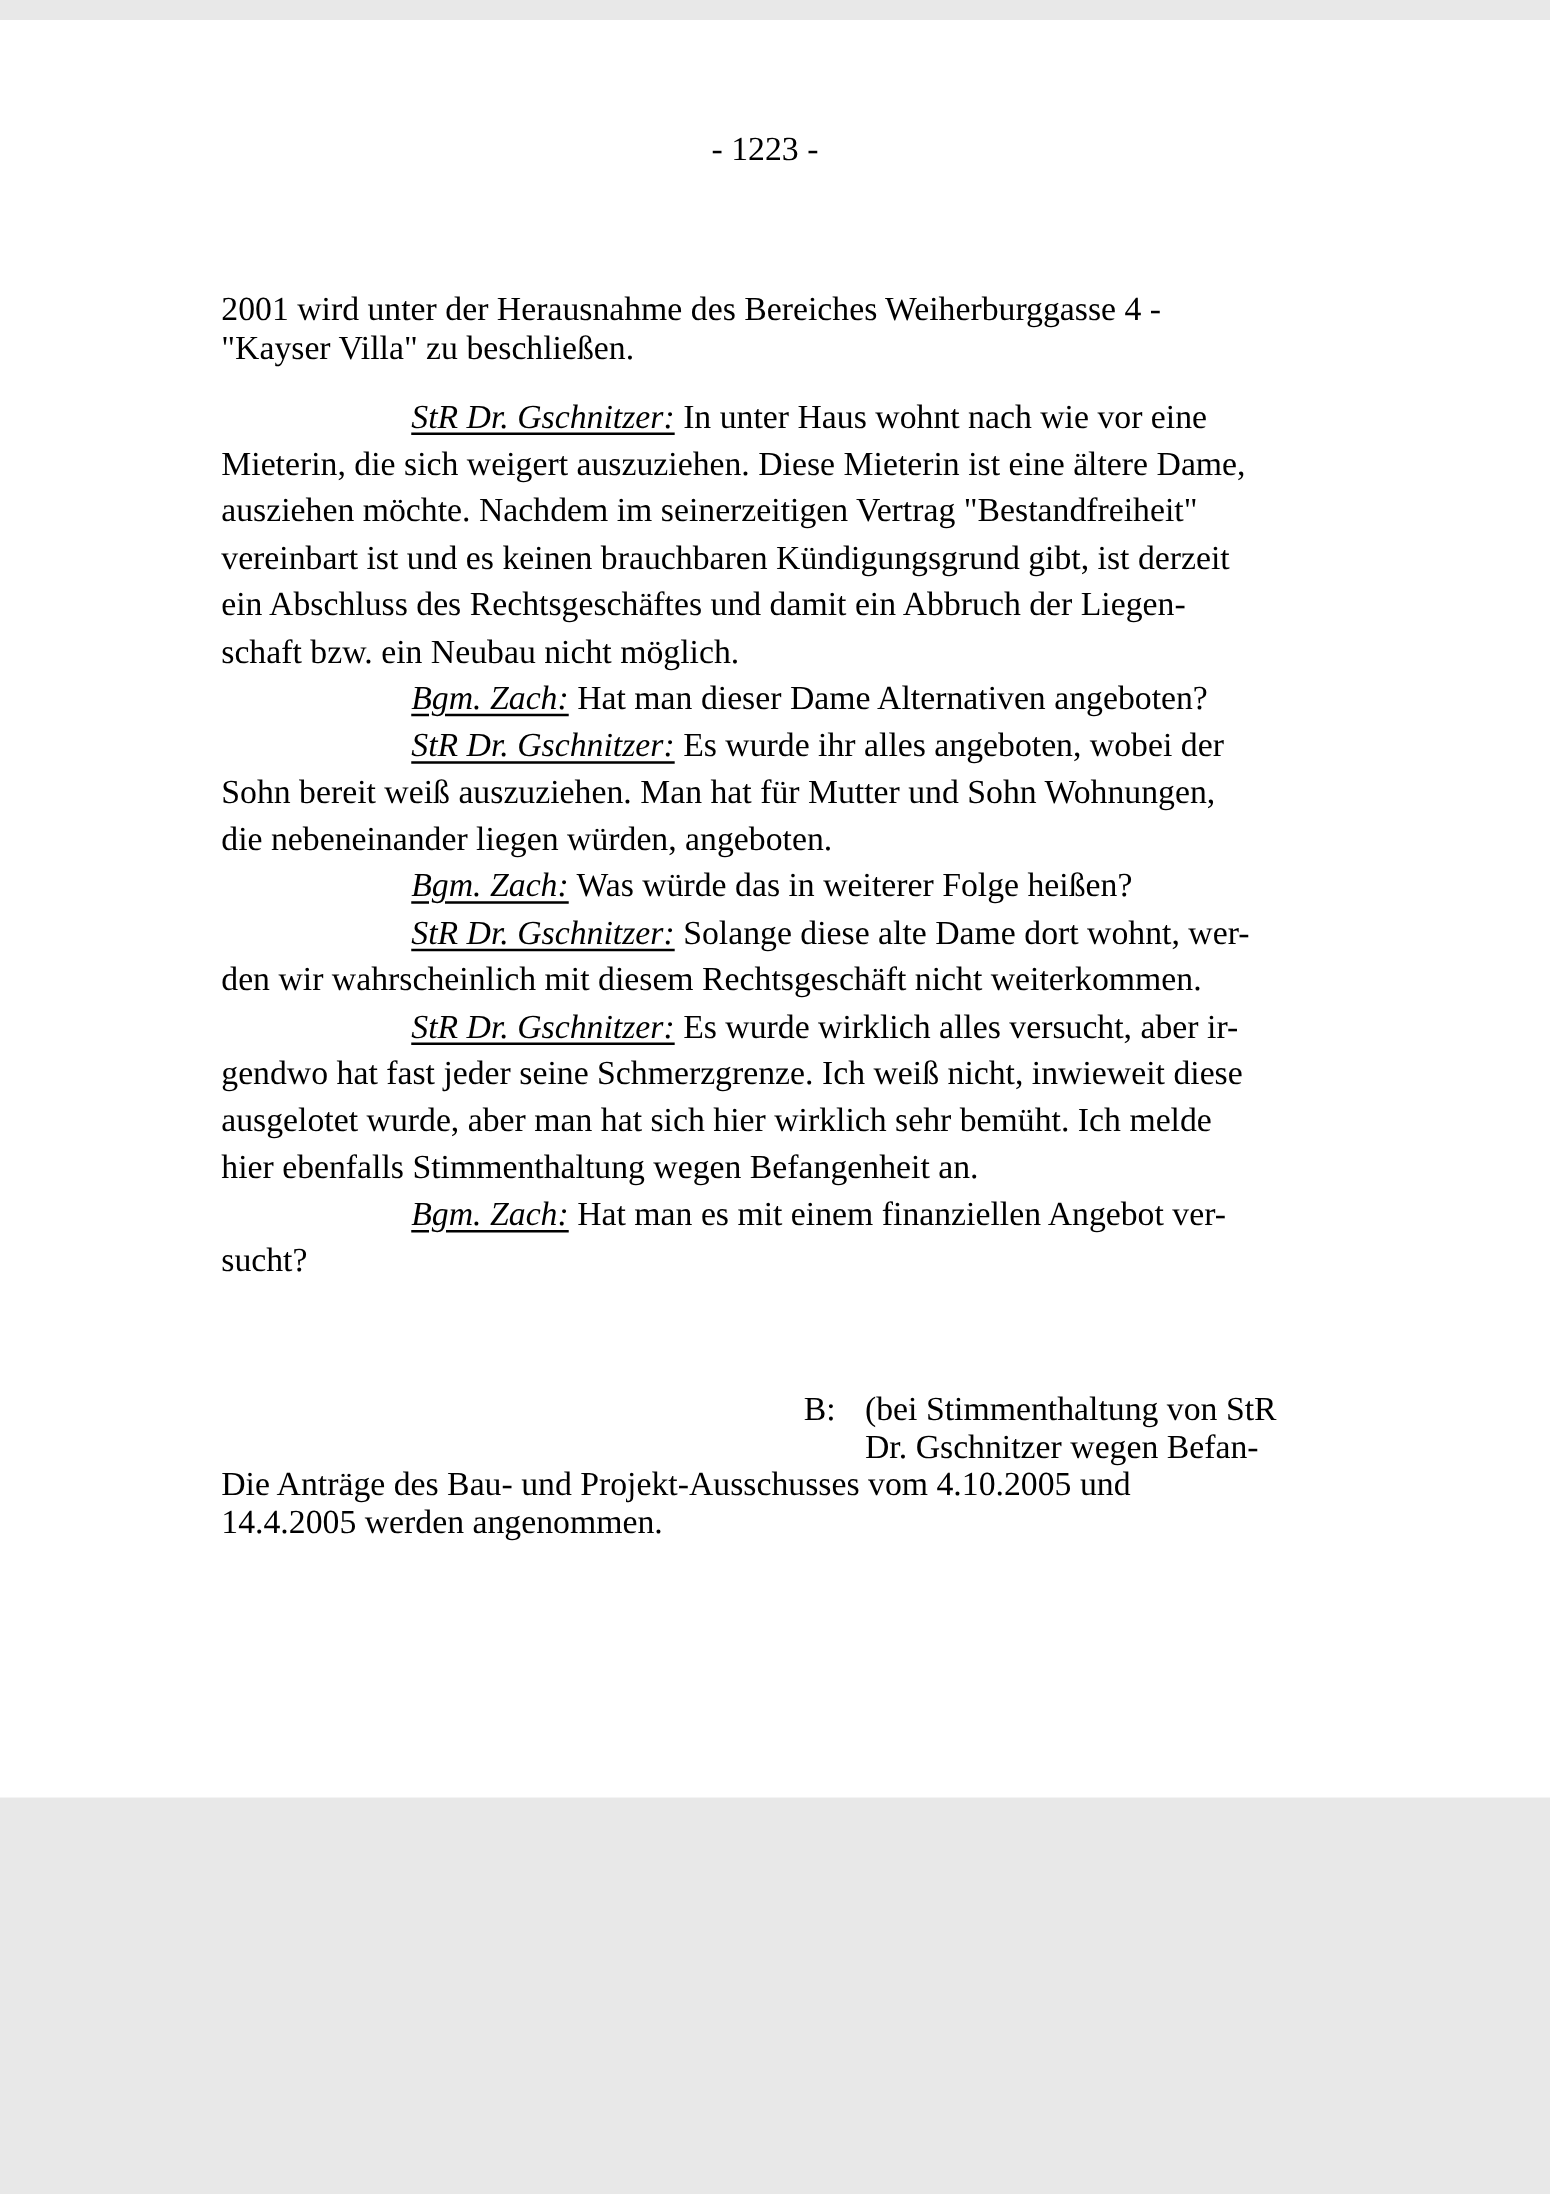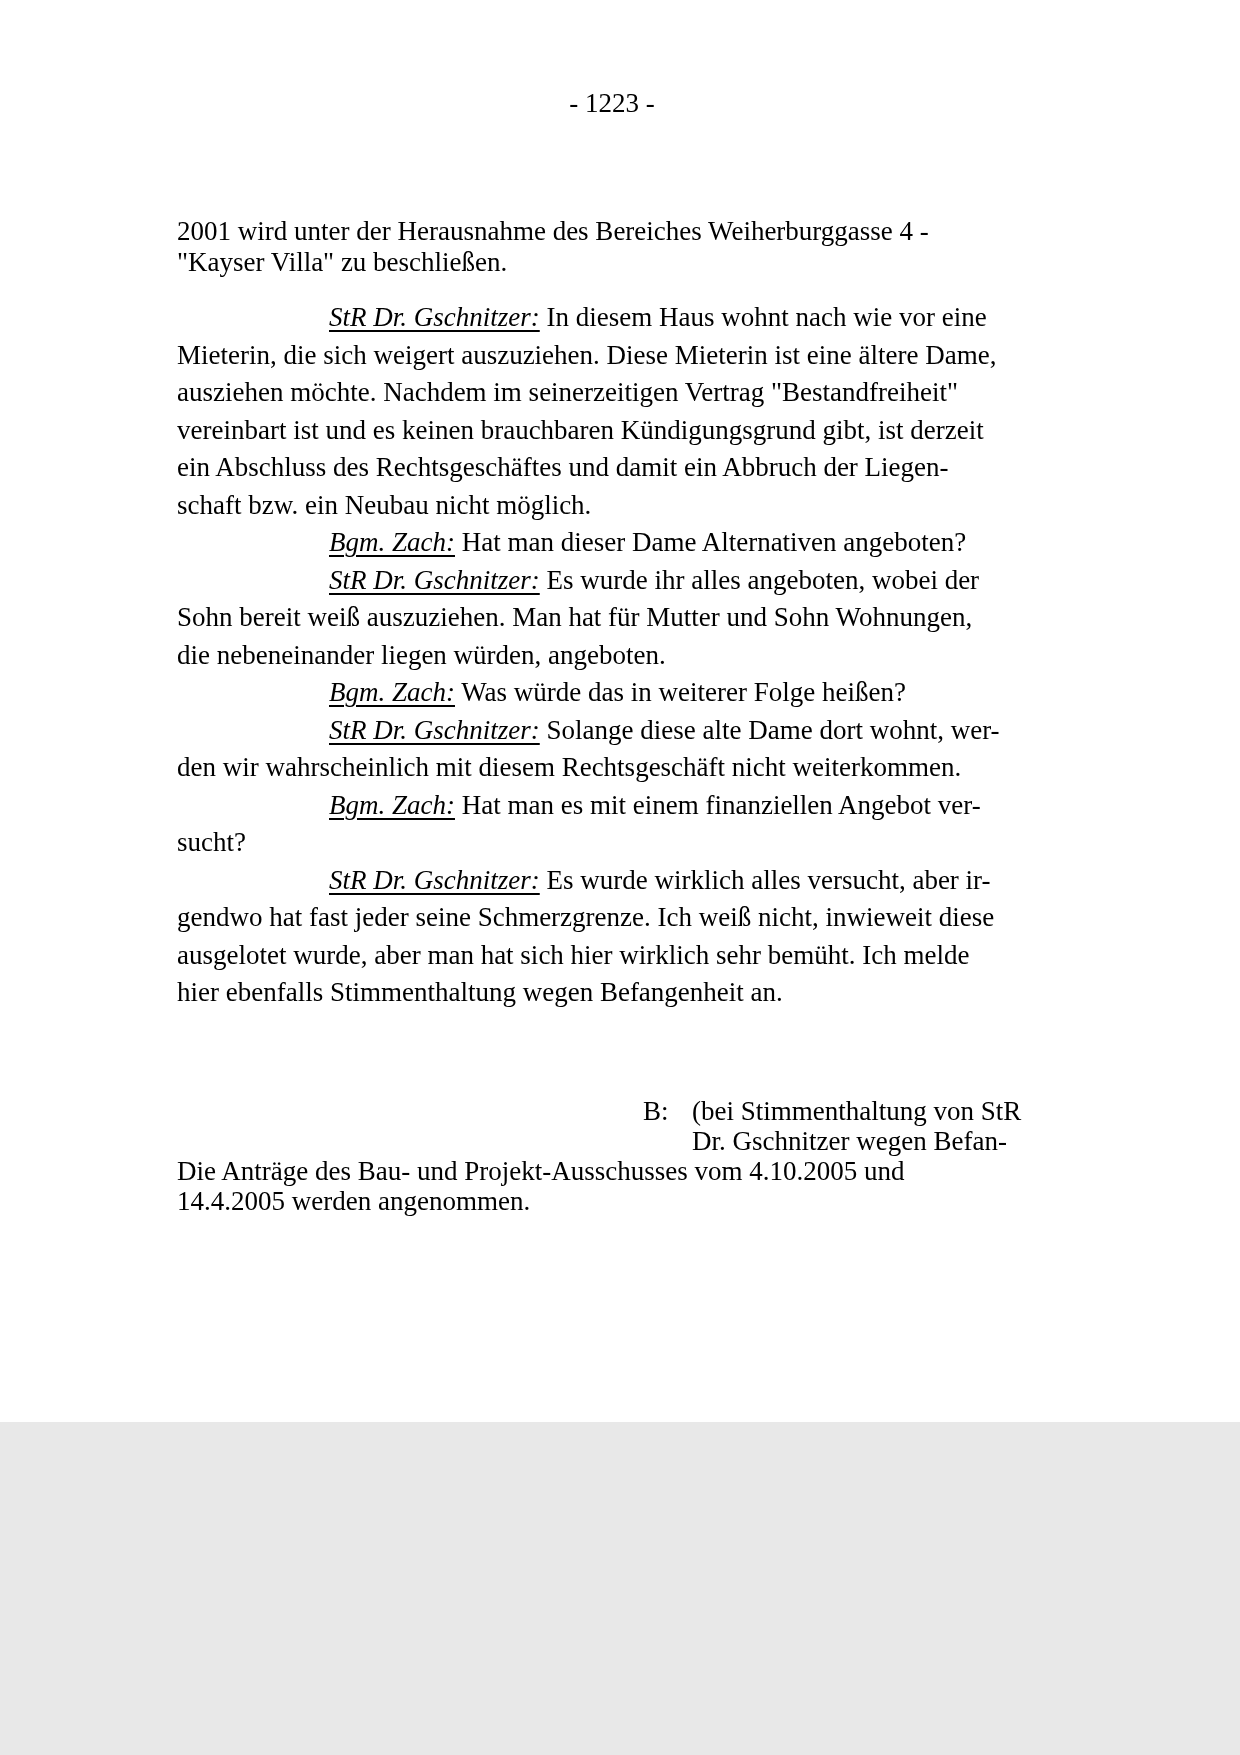--- a/index.html
+++ b/index.html
@@ -9,21 +9,21 @@
   }
   .page {
     position: relative;
     width: 1240px;
     height: 1422px;
     background: #ffffff;
     color: #000000;
     font-family: "Liberation Serif", "DejaVu Serif", serif;
     font-size: 27px;
     overflow: hidden;
-    margin: 0 auto;
+    margin: 16px auto;
   }
   .content-col {
     position: absolute;
     left: 177px;
     width: 870px;
   }
   .page-number {
     top: 88px;
     text-align: center;
     line-height: 31px;
@@ -93,21 +93,21 @@
   <div class="content-col page-number">- 1223 -</div>
 
   <div class="content-col intro-paragraph">
     <div class="line">2001 wird unter der Herausnahme des Bereiches Weiherburggasse 4 -</div>
     <div class="line">"Kayser Villa" zu beschließen.</div>
   </div>
 
   <div class="content-col dialog-block">
 
     <div>
-      <div class="line indent"><span class="speaker">StR Dr. Gschnitzer:</span><span> In diesem Haus wohnt nach wie vor eine</span></div>
+      <div class="line indent"><span class="speaker">StR Dr. Gschnitzer:</span><span> In unter Haus wohnt nach wie vor eine</span></div>
       <div class="line">Mieterin, die sich weigert auszuziehen. Diese Mieterin ist eine ältere Dame,</div>
       <div class="line">ausziehen möchte. Nachdem im seinerzeitigen Vertrag "Bestandfreiheit"</div>
       <div class="line">vereinbart ist und es keinen brauchbaren Kündigungsgrund gibt, ist derzeit</div>
       <div class="line">ein Abschluss des Rechtsgeschäftes und damit ein Abbruch der Liegen-</div>
       <div class="line">schaft bzw. ein Neubau nicht möglich.</div>
     </div>
 
     <div>
       <div class="line indent"><span class="speaker">Bgm. Zach:</span><span> Hat man dieser Dame Alternativen angeboten?</span></div>
     </div>
@@ -121,29 +121,29 @@
     <div>
       <div class="line indent"><span class="speaker">Bgm. Zach:</span><span> Was würde das in weiterer Folge heißen?</span></div>
     </div>
 
     <div>
       <div class="line indent"><span class="speaker">StR Dr. Gschnitzer:</span><span> Solange diese alte Dame dort wohnt, wer-</span></div>
       <div class="line">den wir wahrscheinlich mit diesem Rechtsgeschäft nicht weiterkommen.</div>
     </div>
 
     <div>
-      <div class="line indent"><span class="speaker">Bgm. Zach:</span><span> Hat man es mit einem finanziellen Angebot ver-</span></div>
-      <div class="line">sucht?</div>
-    </div>
-
-    <div>
       <div class="line indent"><span class="speaker">StR Dr. Gschnitzer:</span><span> Es wurde wirklich alles versucht, aber ir-</span></div>
       <div class="line">gendwo hat fast jeder seine Schmerzgrenze. Ich weiß nicht, inwieweit diese</div>
       <div class="line">ausgelotet wurde, aber man hat sich hier wirklich sehr bemüht. Ich melde</div>
       <div class="line">hier ebenfalls Stimmenthaltung wegen Befangenheit an.</div>
+    </div>
+
+    <div>
+      <div class="line indent"><span class="speaker">Bgm. Zach:</span><span> Hat man es mit einem finanziellen Angebot ver-</span></div>
+      <div class="line">sucht?</div>
     </div>
 
   </div>
 
   <div class="content-col resolution-closing single">
     <div class="resolution-block">
       <div class="resolution-label">B:</div>
       <div class="resolution-lines">
         <div class="line">(bei Stimmenthaltung von StR</div>
         <div class="line">Dr. Gschnitzer wegen Befan-</div>

